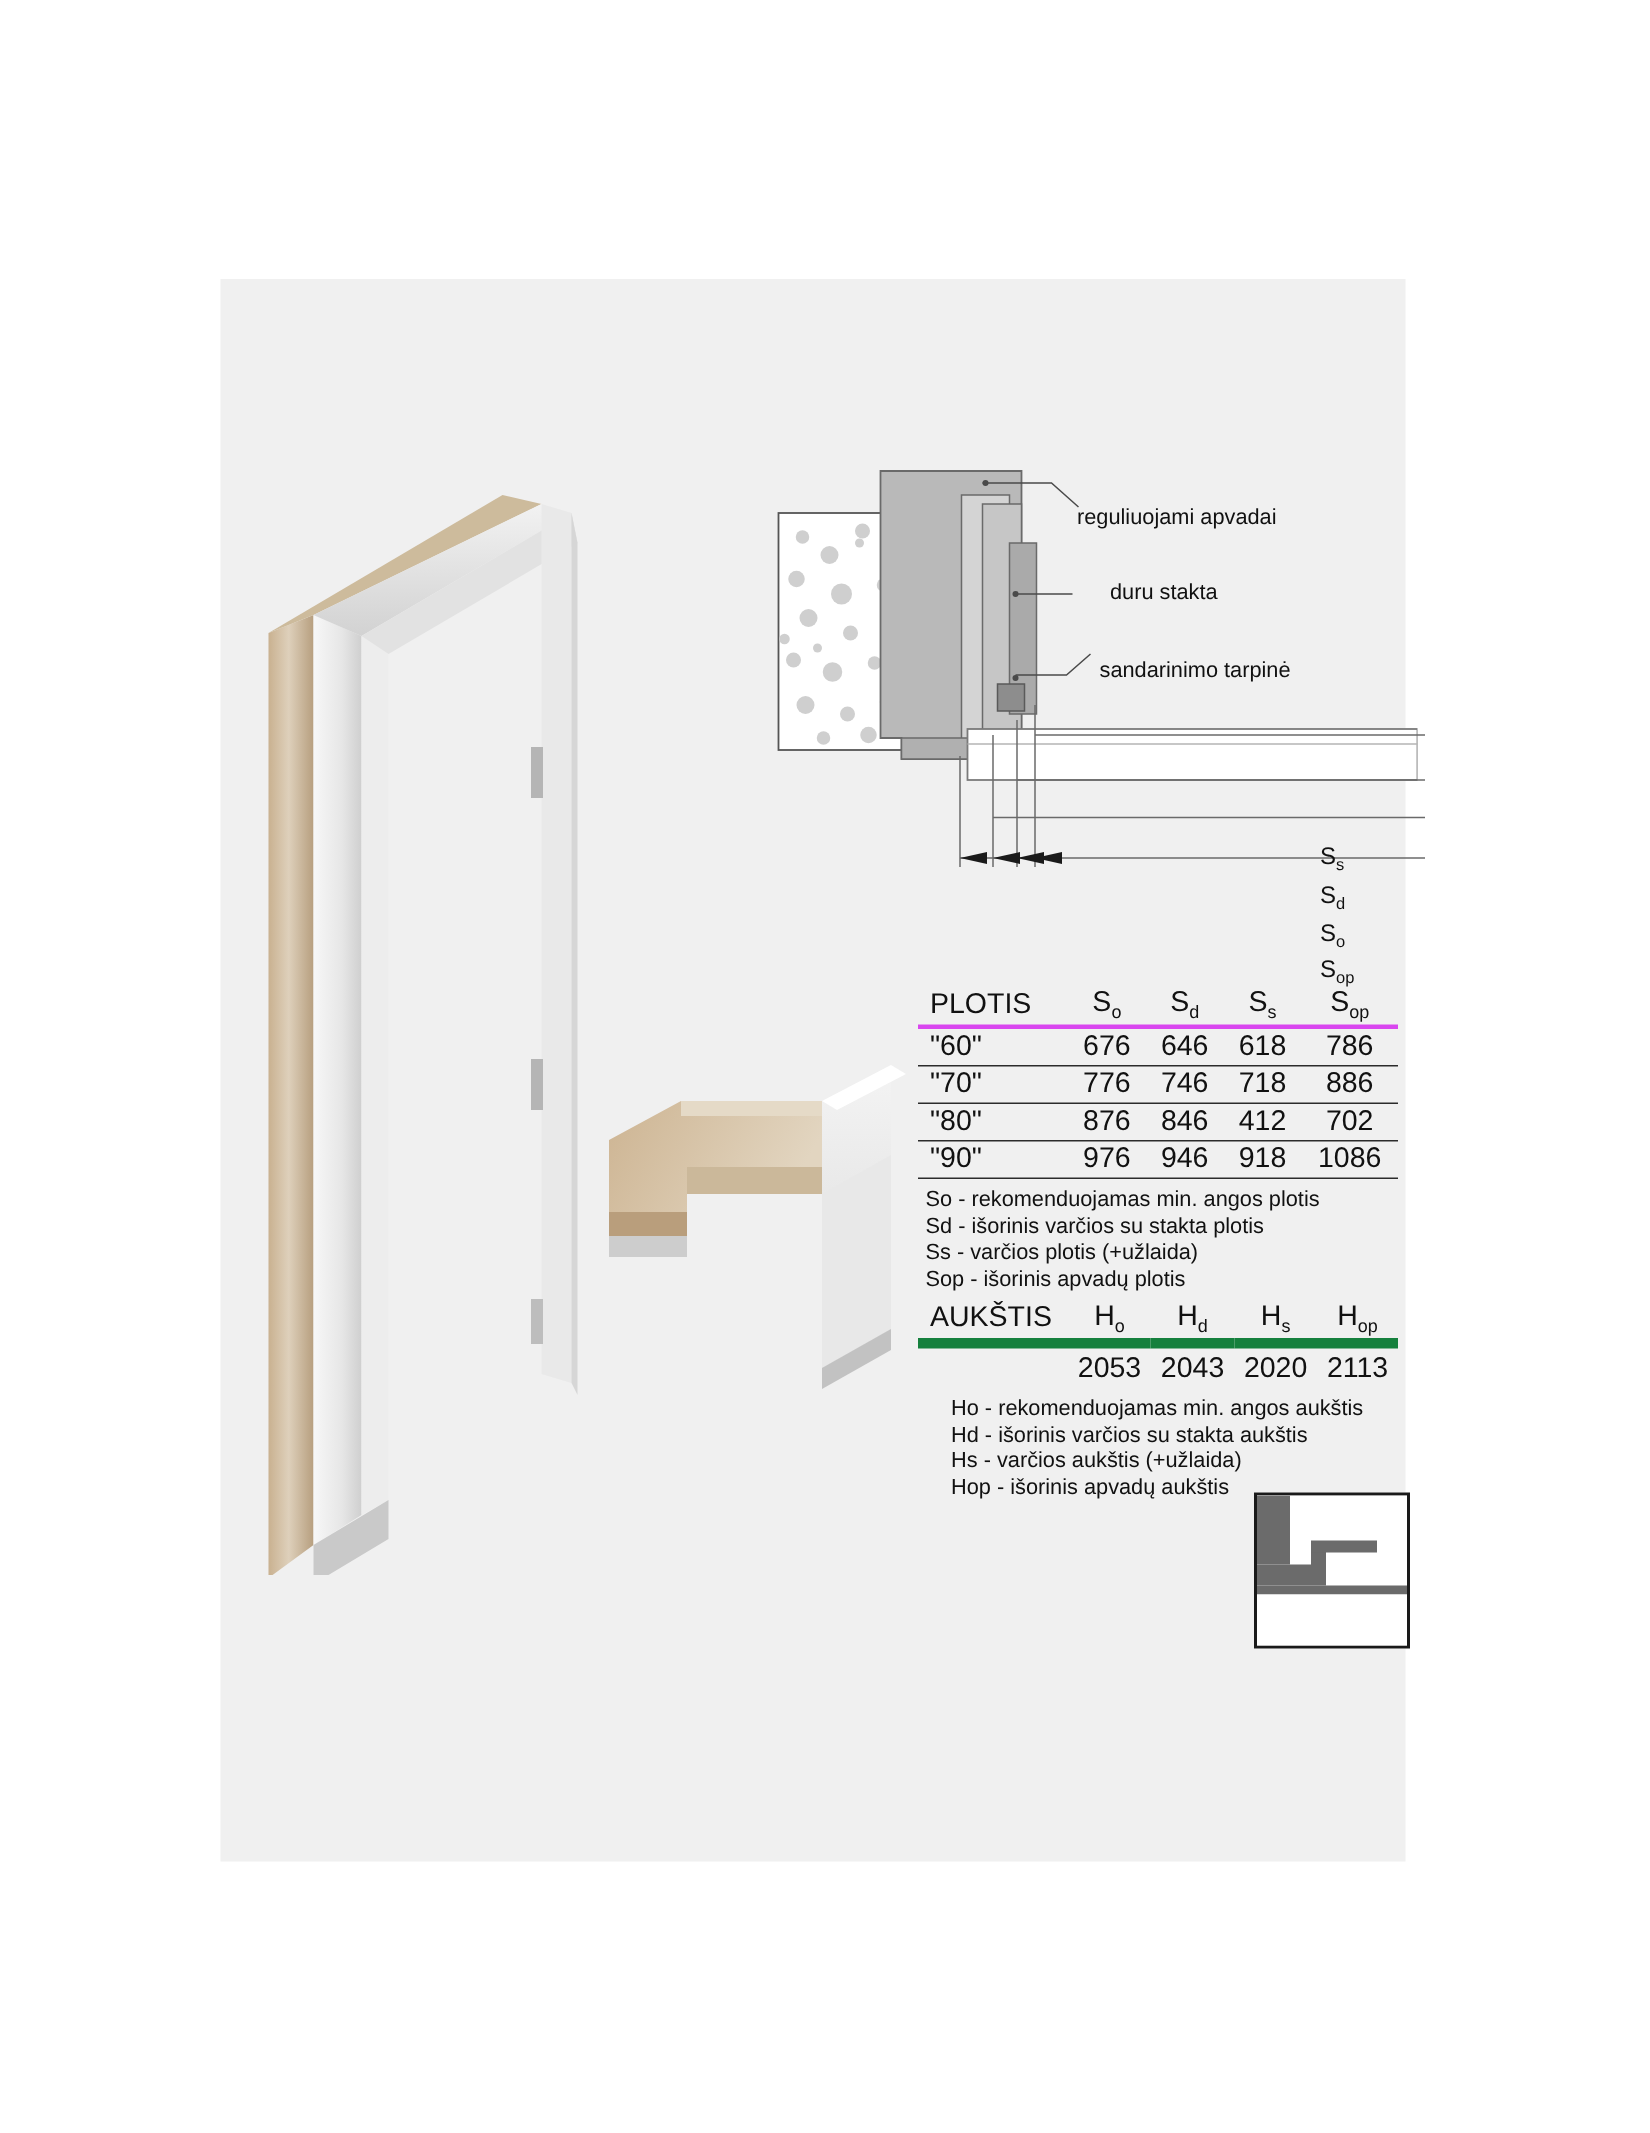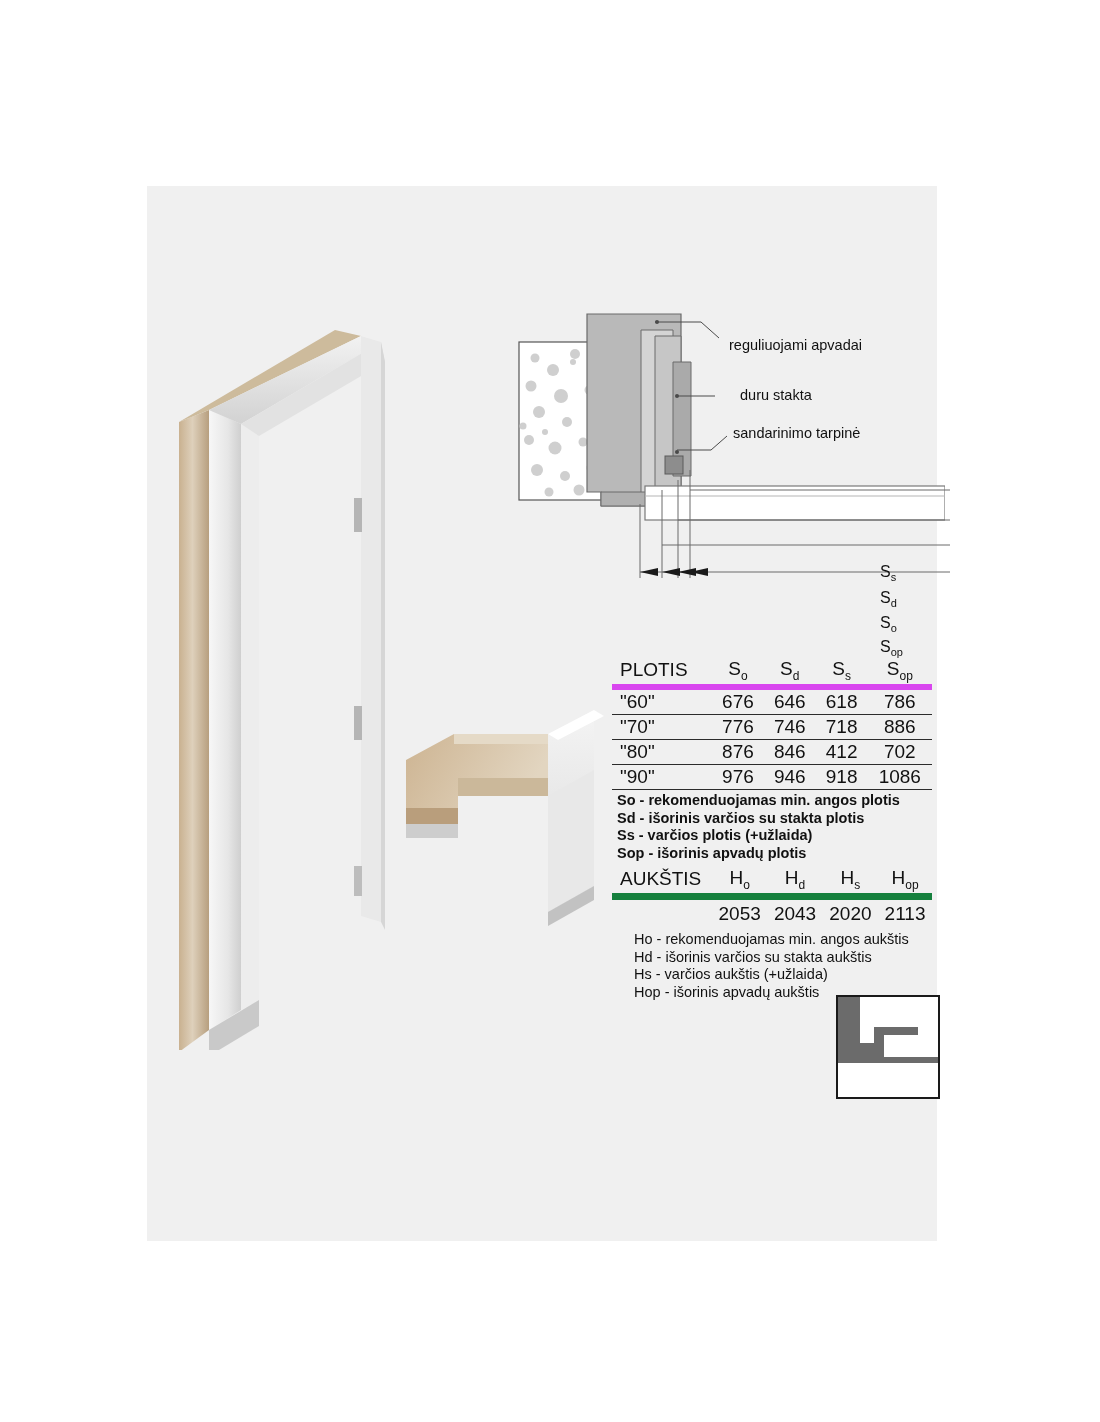--- a/index.html
+++ b/index.html
@@ -84,36 +84,36 @@
 
   #width-table {
     left: 612px;
     top: 657px;
     width: 320px;
   }
   #width-table td, #width-table th {
     border-bottom: 1px solid #2b2b2b;
   }
   #width-table tr:first-child th {
-    border-bottom: 6px solid #d946ef;
+    border-bottom: 3px solid #d946ef;
   }
   #width-table .hdr-first, #width-table .col-first {
     text-align: left;
     padding-left: 8px;
     width: 86px;
   }
 
   .legend {
     position: absolute;
     font-size: 14.5px;
     color: #111;
     line-height: 17.5px;
     white-space: nowrap;
   }
-  #width-legend { left: 617px; top: 792px; font-weight: bold; }
+  #width-legend { left: 617px; top: 792px; }
   #height-legend { left: 617px; top: 931px; margin-left: 17px; }
 
   #height-table {
     left: 612px;
     top: 866px;
     width: 320px;
   }
   #height-table th {
     font-size: 19px;
     border-bottom: 7px solid #15803d;
@@ -276,23 +276,23 @@
     <g stroke="#4a4a4a" stroke-width="1" fill="none">
       <path d="M150,22 L196,22 L214,38"></path>
       <path d="M172,96 L210,96"></path>
       <path d="M172,150 L206,150 L222,136"></path>
     </g>
     <circle cx="152" cy="22" r="2" fill="#4a4a4a"></circle>
     <circle cx="172" cy="96" r="2" fill="#4a4a4a"></circle>
     <circle cx="172" cy="152" r="2" fill="#4a4a4a"></circle>
   </svg>
 
-  <span class="callout" style="left:718px;top:337px;margin-left:11px;">reguliuojami apvadai</span>
+  <span class="callout" style="left:718px;top:337px;">reguliuojami apvadai</span>
   <span class="callout" style="left:740px;top:387px;">duru stakta</span>
-  <span class="callout" style="left:733px;top:425px;">sandarinimo tarpinė</span>
+  <span class="callout" style="left:733px;top:439px;">sandarinimo tarpinė</span>
 
   <svg style="position:absolute;left:600px;top:460px;width:350px;height:200px;" viewBox="0 0 350 200">
     <g stroke="#6a6a6a" stroke-width="1" fill="none">
       <line x1="90" y1="30" x2="350" y2="30"></line>
       <line x1="78" y1="60" x2="350" y2="60"></line>
       <line x1="62" y1="85" x2="350" y2="85"></line>
       <line x1="40" y1="112" x2="350" y2="112"></line>
 
       <line x1="90" y1="10" x2="90" y2="118"></line>
       <line x1="78" y1="20" x2="78" y2="118"></line>

